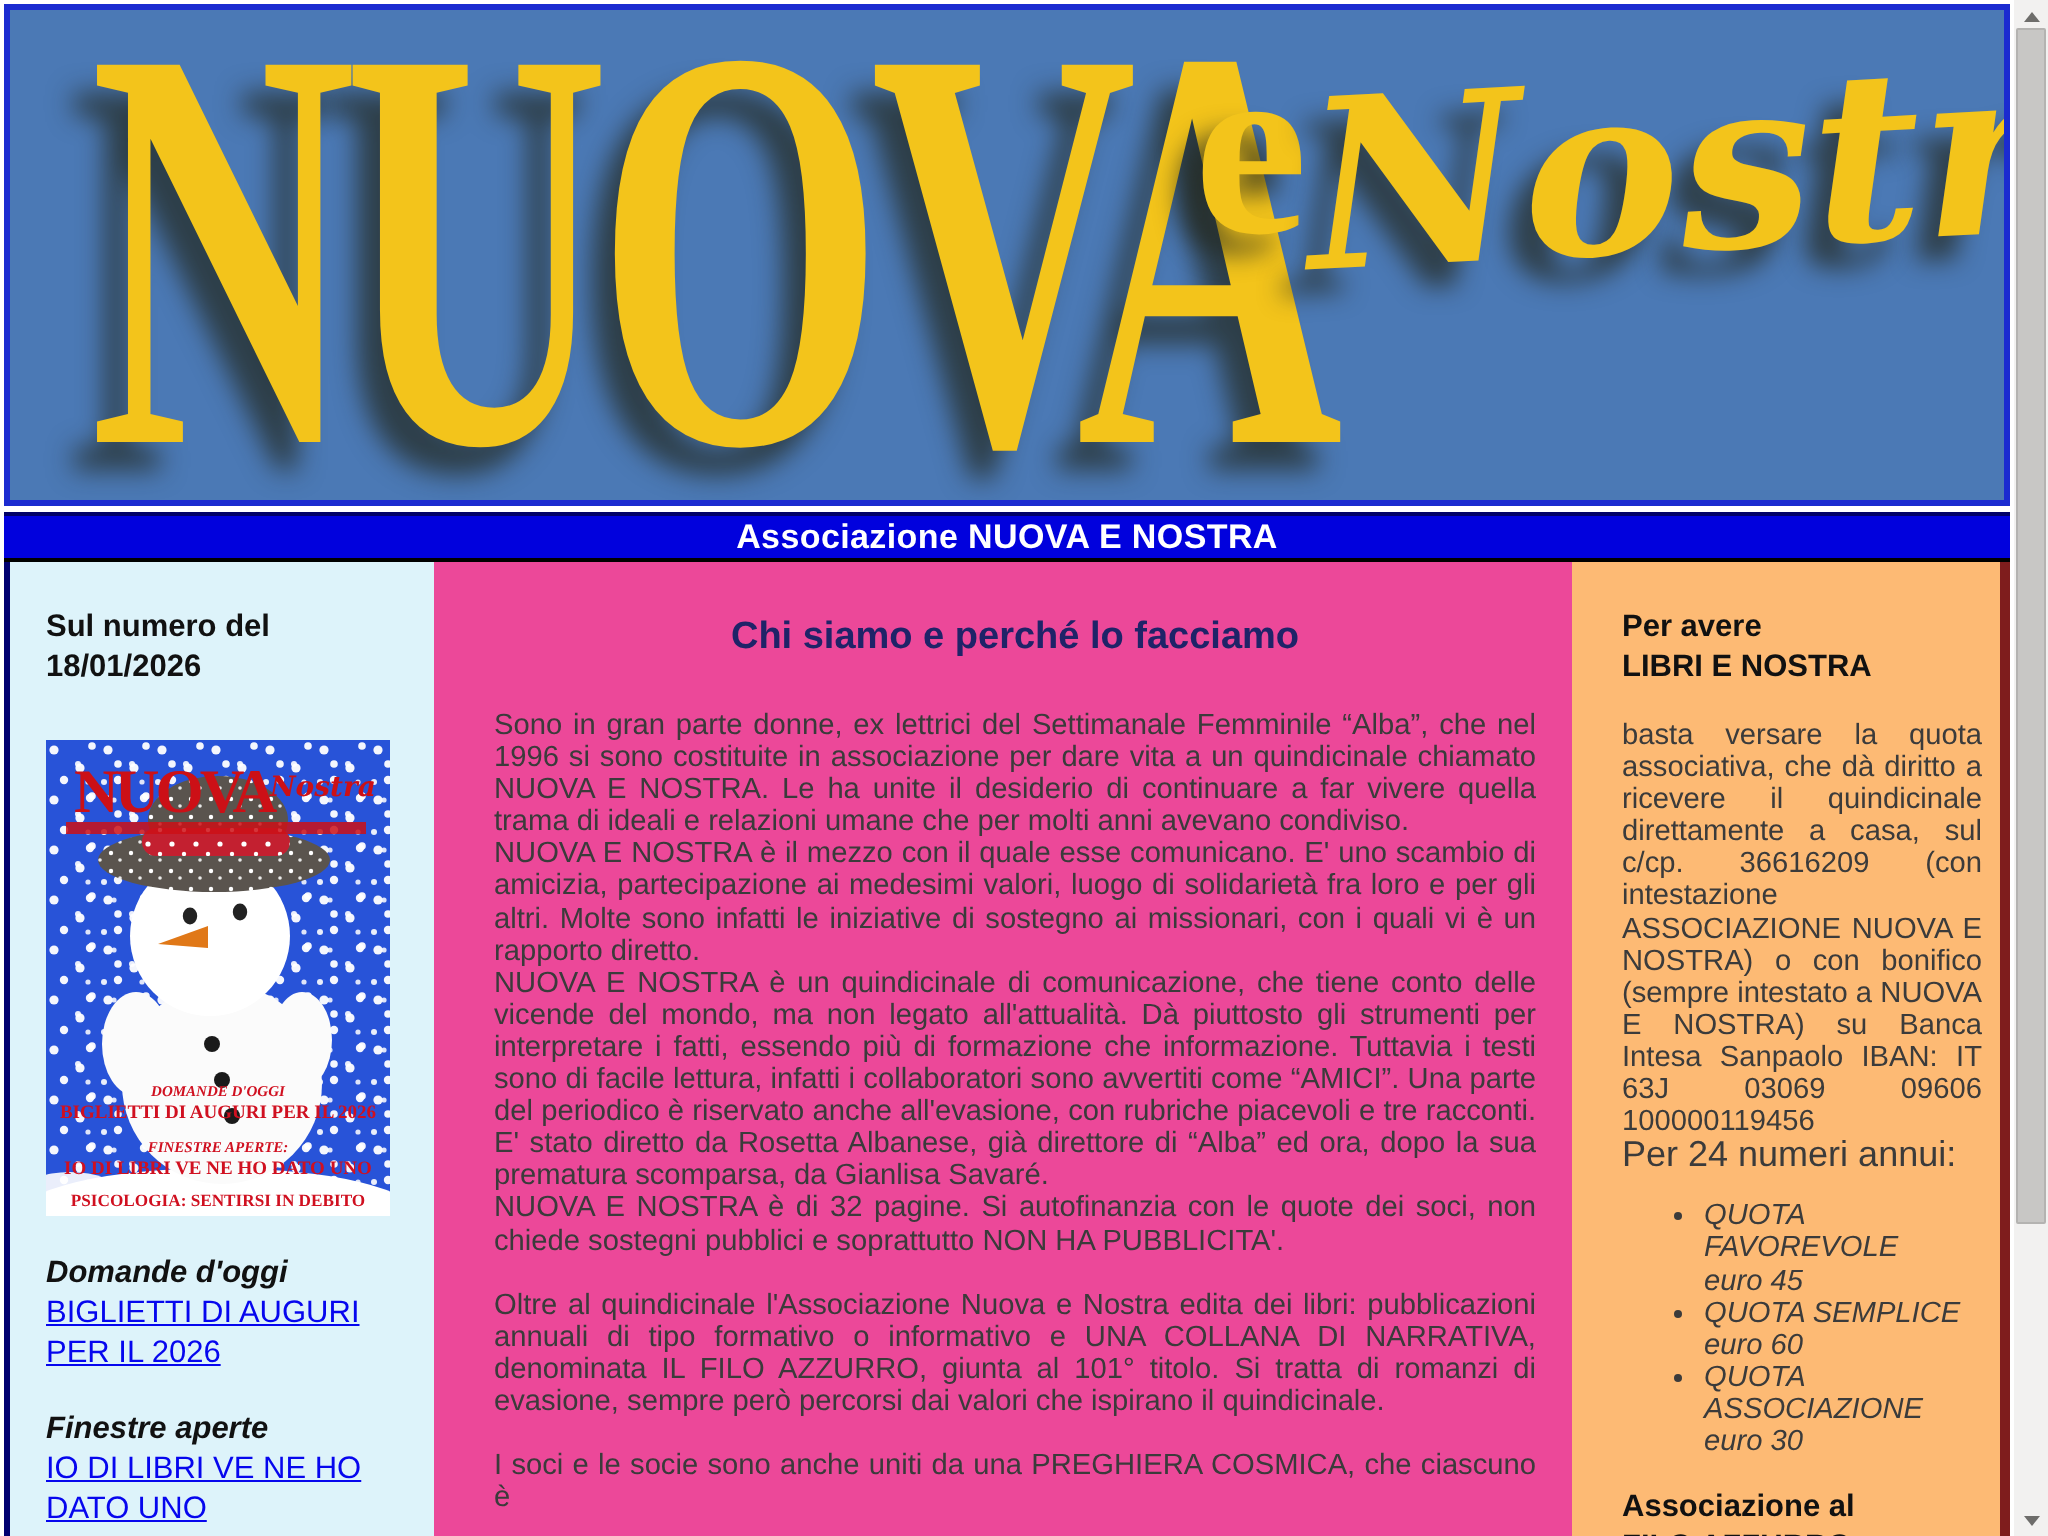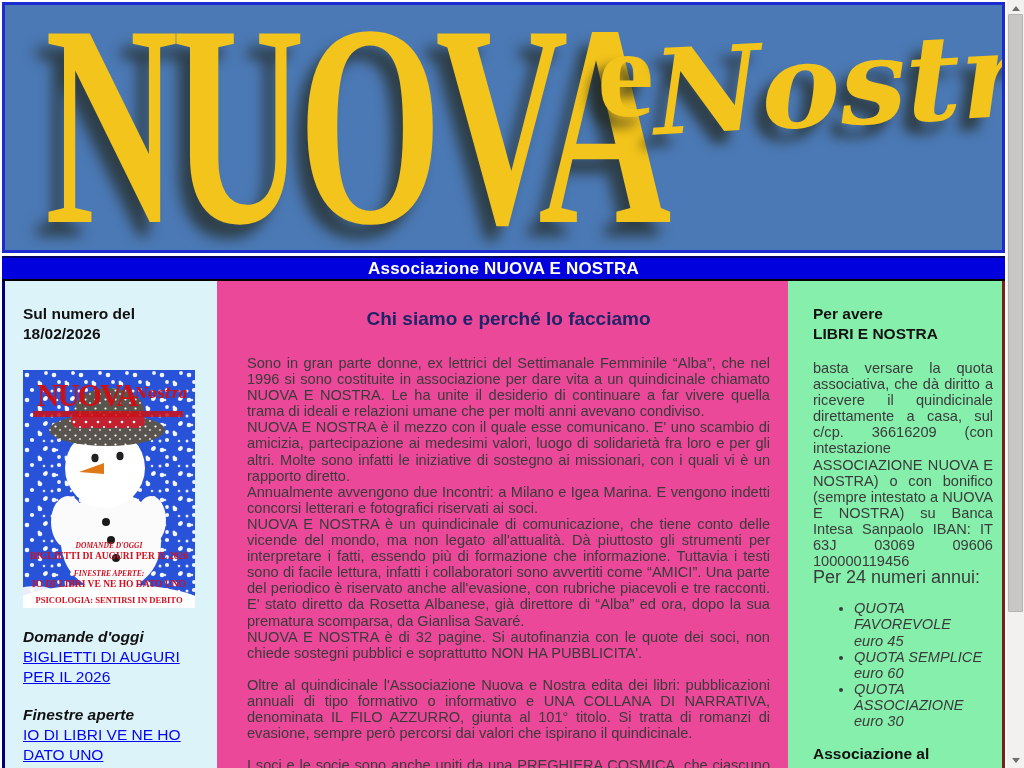--- a/index.html
+++ b/index.html
@@ -26,25 +26,25 @@
                  text-shadow:-12px 12px 12px rgba(35,40,30,0.7); white-space:nowrap; }
 
   
   .topbar { position:absolute; left:2px; top:256px; width:1003px; height:25px;
             background:#0101dd; border-top:2px solid #000066; border-bottom:2px solid #000000;
             display:flex; align-items:center; justify-content:center; }
   .topbar span { color:#ffffff; font-weight:bold; font-size:17px; letter-spacing:0.2px; }
 
   
   .content { position:absolute; left:2px; top:281px; width:1003px; height:487px;
-             display:flex; border-left:3px solid #000070; border-right:3px solid #7f1d1d;
+             display:flex; border-left:3px solid #000070; border-right:5px solid #7f1d1d;
              background:#ffffff; }
   .col-left  { width:212px; background:#ddf3fa; padding:23px 10px 0 18px; }
   .col-center{ flex:1; background:#ec4899; padding:27px 18px 0 30px; }
-  .col-right { width:214px; background:#86efac; padding:23px 9px 0 25px; }
+  .col-right { width:214px; background:#fdba74; padding:23px 9px 0 25px; }
 
   
   .issue-label { font-size:15.5px; font-weight:bold; color:#111; line-height:19.5px; }
   .cover { display:block; margin-top:27px; width:172px; height:238px; cursor:pointer; }
   .cat { font-size:15.5px; font-weight:bold; font-style:italic; color:#111;
          margin-top:19px; line-height:19px; }
   .col-left a.navlink, .col-left a.navlink:visited {
          display:block; color:#0606ee; font-size:15.5px; line-height:19.5px;
          text-decoration:underline; margin-top:1px; }
 
@@ -93,21 +93,21 @@
 
     <div class="topbar">
       <span>Associazione NUOVA E NOSTRA</span>
     </div>
 
     <div class="content">
 
       <aside class="col-left">
         <div class="issue-label">
           <span>Sul numero del</span><br>
-          <span>18/02/2026</span>
+          <span>18/01/2026</span>
         </div>
 
         <a class="cover">
           <svg width="172" height="238" viewBox="0 0 172 238" xmlns="http://www.w3.org/2000/svg">
             <defs>
               <pattern id="snowp" width="27" height="25" patternUnits="userSpaceOnUse">
                 <circle cx="4" cy="5" r="2.3" fill="#ffffff" opacity="0.95"></circle>
                 <circle cx="16" cy="12" r="1.5" fill="#ffffff" opacity="0.9"></circle>
                 <circle cx="23" cy="3" r="1.9" fill="#ffffff" opacity="0.95"></circle>
                 <circle cx="9" cy="20" r="2.1" fill="#ffffff" opacity="0.95"></circle>
@@ -163,21 +163,20 @@
 
         <div class="cat">Finestre aperte</div>
         <a class="navlink">IO DI LIBRI VE NE HO DATO UNO</a>
 
       </aside>
 
       <main class="col-center">
         <h1>Chi siamo e perché lo facciamo</h1>
         <p>Sono in gran parte donne, ex lettrici del Settimanale Femminile “Alba”, che nel 1996 si sono costituite in associazione per dare vita a un quindicinale chiamato NUOVA E NOSTRA. Le ha unite il desiderio di continuare a far vivere quella trama di ideali e relazioni umane che per molti anni avevano condiviso.</p>
         <p>NUOVA E NOSTRA è il mezzo con il quale esse comunicano. E' uno scambio di amicizia, partecipazione ai medesimi valori, luogo di solidarietà fra loro e per gli altri. Molte sono infatti le iniziative di sostegno ai missionari, con i quali vi è un rapporto diretto.</p>
-        <p>Annualmente avvengono due Incontri: a Milano e Igea Marina.  E vengono indetti concorsi letterari e fotografici riservati ai soci.</p>
         <p>NUOVA E NOSTRA è un quindicinale di comunicazione, che tiene conto delle vicende del mondo, ma non legato all'attualità. Dà piuttosto gli strumenti per interpretare i fatti, essendo più di formazione che informazione. Tuttavia i testi sono di facile lettura, infatti i collaboratori sono avvertiti come “AMICI”. Una parte del periodico è riservato anche all'evasione, con rubriche piacevoli e tre racconti. E' stato diretto da Rosetta Albanese, già direttore di “Alba” ed ora, dopo la sua prematura scomparsa, da Gianlisa Savaré.</p>
         <p>NUOVA E NOSTRA è di 32 pagine. Si autofinanzia con le quote dei soci, non chiede sostegni pubblici e soprattutto NON HA PUBBLICITA'.</p>
         <p class="spaced">Oltre al quindicinale l'Associazione Nuova e Nostra edita dei libri: pubblicazioni annuali di tipo formativo o informativo e UNA COLLANA DI NARRATIVA, denominata IL FILO AZZURRO, giunta al 101° titolo. Si tratta di romanzi di evasione, sempre però percorsi dai valori che ispirano il quindicinale.</p>
         <p class="spaced">I soci e le socie sono anche uniti da una PREGHIERA COSMICA, che ciascuno è</p>
       </main>
 
       <aside class="col-right">
         <div class="rs-title">
           <span>Per avere</span><br>
           <span>LIBRI E NOSTRA</span>

